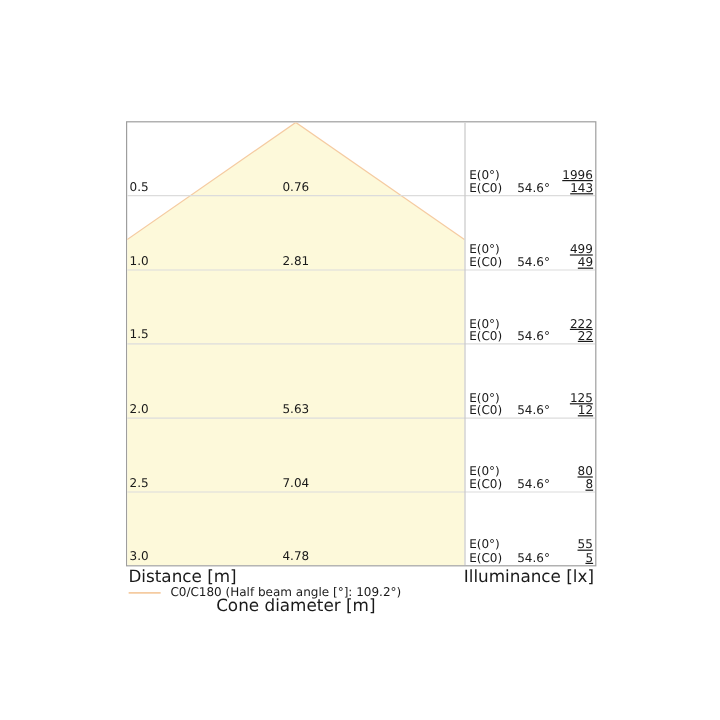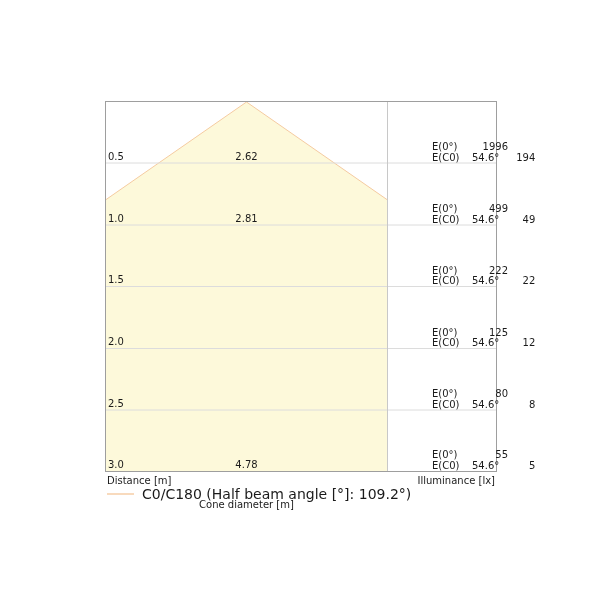--- a/index.html
+++ b/index.html
@@ -3,30 +3,30 @@
 <meta charset="utf-8">
 <style>
   html,body{margin:0;padding:0;background:#ffffff;}
   #canvas{position:relative;width:600px;height:600px;background:#ffffff;overflow:hidden;
           font-family:"DejaVu Sans","Liberation Sans",sans-serif;color:#1a1a1a;}
   #chart{position:absolute;left:105px;top:101px;width:390px;height:369px;border:1px solid #9e9e9e;}
   #cone-svg{position:absolute;left:0;top:0;width:390px;height:369px;display:block;}
   .row{position:absolute;left:0;right:0;height:24px;font-size:10px;line-height:10.5px;}
   .dist{position:absolute;left:2px;bottom:1px;}
   .diam{position:absolute;left:0;width:281px;bottom:1px;text-align:center;}
-  .ill{position:absolute;left:285px;right:2px;bottom:0;margin-left:41px;}
+  .ill{position:absolute;left:285px;right:2px;bottom:0;}
   .ill .line{display:grid;grid-template-columns:40px 1fr 36px;}
   .ill .lab{text-align:left;}
   .ill .ang{text-align:left;}
-  .ill .val{text-align:right;}
-  #footer{position:absolute;left:105px;top:475px;width:392px;height:12px;font-size:10px;line-height:12px;}
+  .ill .val{text-align:right;text-decoration:underline;}
+  #footer{position:absolute;left:105px;top:475px;width:392px;height:12px;font-size:14px;line-height:12px;}
   #footer .f-dist{position:absolute;left:2px;}
   #footer .f-cone{position:absolute;left:0;width:283px;text-align:center;margin-top:24px;}
   #footer .f-ill{position:absolute;right:2px;}
-  #legend{position:absolute;left:107px;top:488px;height:12px;display:flex;align-items:center;font-size:14px;}
+  #legend{position:absolute;left:107px;top:488px;height:12px;display:flex;align-items:center;font-size:10px;}
   #legend svg{display:block;margin-right:8px;}
 </style>
 </head>
 <body>
 
 <div id="canvas">
 
   <div id="chart">
     <svg id="cone-svg" viewBox="0 0 390 369" preserveAspectRatio="none">
       <polygon points="140.5,0 281,97.6 281,369 0,369 0,97.6" fill="#fdf9da"></polygon>
@@ -37,31 +37,31 @@
         <line x1="0" y1="123" x2="390" y2="123"></line>
         <line x1="0" y1="184.5" x2="390" y2="184.5"></line>
         <line x1="0" y1="246.5" x2="390" y2="246.5"></line>
         <line x1="0" y1="308" x2="390" y2="308"></line>
       </g>
       <line x1="281.5" y1="0" x2="281.5" y2="369" stroke-width="1" stroke="#c8c8c8"></line>
     </svg>
 
     <div class="row" style="top:37px;">
       <span class="dist">0.5</span>
-      <span class="diam">2.62</span>
+      <span class="diam">0.76</span>
       <div class="ill">
         <div class="line">
             <span class="lab">E(0°)</span>
             <span class="ang"></span>
             <span class="val">1996</span>
           </div>
         <div class="line">
             <span class="lab">E(C0)</span>
             <span class="ang">54.6°</span>
-            <span class="val">194</span>
+            <span class="val">143</span>
           </div>
       </div>
     </div>
 
     <div class="row" style="top:99px;">
       <span class="dist">1.0</span>
       <span class="diam">2.81</span>
       <div class="ill">
         <div class="line">
             <span class="lab">E(0°)</span>
@@ -87,36 +87,38 @@
         <div class="line">
             <span class="lab">E(C0)</span>
             <span class="ang">54.6°</span>
             <span class="val">22</span>
           </div>
       </div>
     </div>
 
     <div class="row" style="top:222.5px;">
       <span class="dist">2.0</span>
+      <span class="diam">5.63</span>
       <div class="ill">
         <div class="line">
             <span class="lab">E(0°)</span>
             <span class="ang"></span>
             <span class="val">125</span>
           </div>
         <div class="line">
             <span class="lab">E(C0)</span>
             <span class="ang">54.6°</span>
             <span class="val">12</span>
           </div>
       </div>
     </div>
 
     <div class="row" style="top:284px;">
       <span class="dist">2.5</span>
+      <span class="diam">7.04</span>
       <div class="ill">
         <div class="line">
             <span class="lab">E(0°)</span>
             <span class="ang"></span>
             <span class="val">80</span>
           </div>
         <div class="line">
             <span class="lab">E(C0)</span>
             <span class="ang">54.6°</span>
             <span class="val">8</span>

